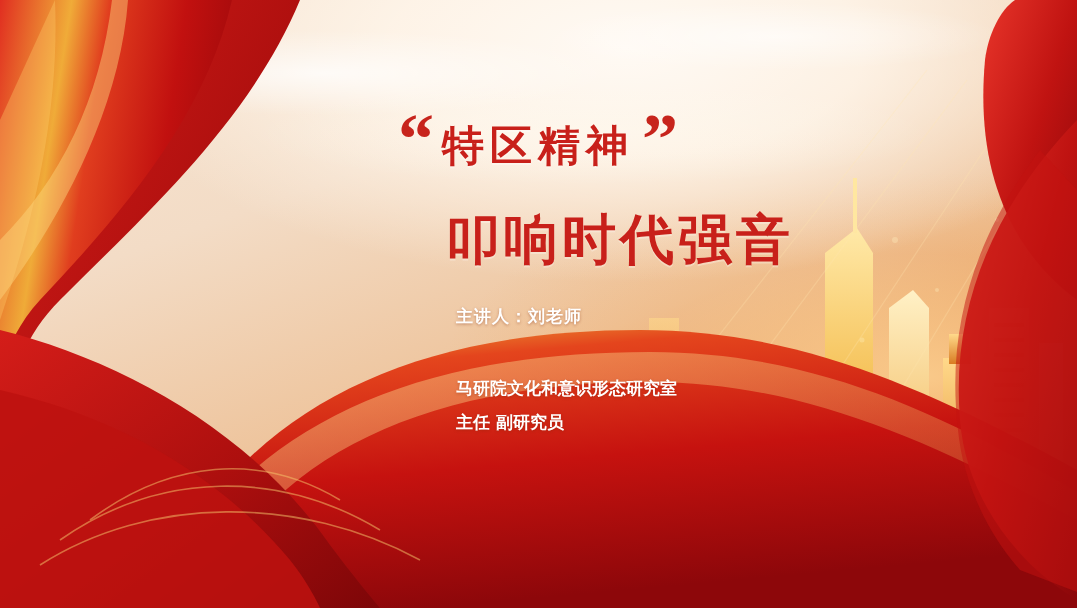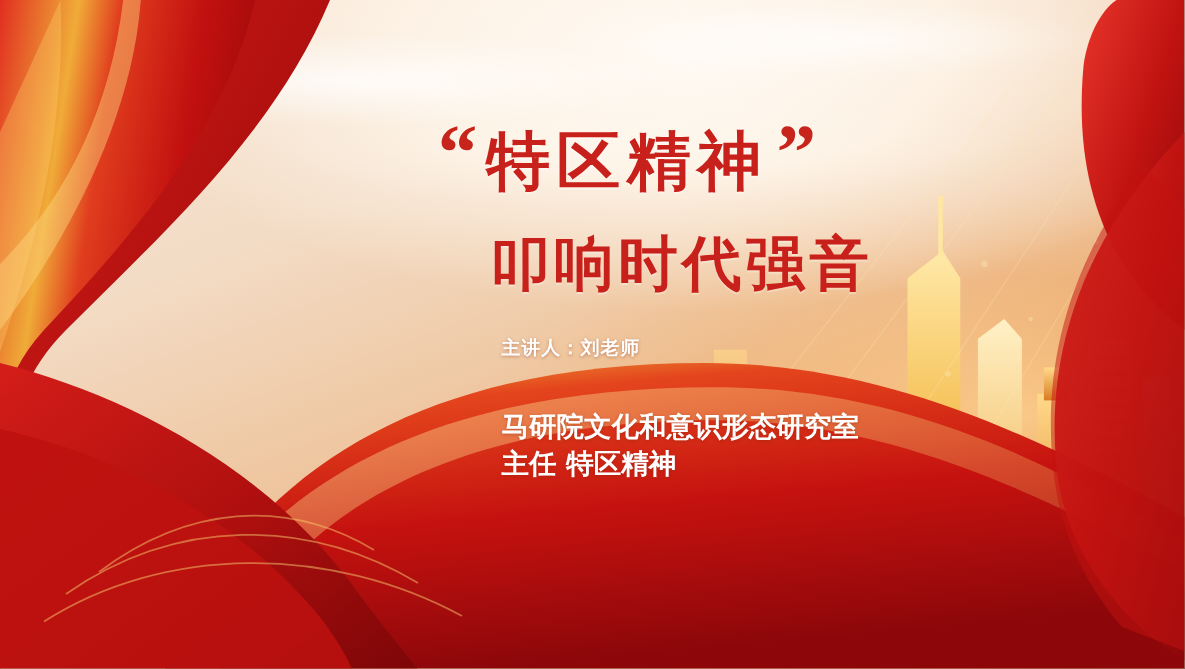--- a/index.html
+++ b/index.html
@@ -87,21 +87,21 @@
     font-size: 72px;
     line-height: 62px;
     color: #c7241c;
     font-weight: 700;
   }
   .quote.close {
     align-self: flex-start;
   }
   .title-main {
     font-family: "DejaVu Sans", "Liberation Sans", sans-serif;
-    font-size: 58px;
+    font-size: 42px;
     font-weight: 900;
     letter-spacing: 6px;
     color: #c8201a;
     line-height: 76px;
     text-shadow: 0 2px 0 rgba(255,255,255,0.35);
   }
   .title-sub {
     position: absolute;
     left: 446px;
     top: 204px;
@@ -122,21 +122,21 @@
     font-weight: 900;
     letter-spacing: 1px;
     color: #ffffff;
     text-shadow: 0 1px 3px rgba(130,40,10,0.45);
   }
   .affil {
     position: absolute;
     left: 456px;
     top: 371px;
     font-family: "DejaVu Sans", "Liberation Sans", sans-serif;
-    font-size: 25px;
+    font-size: 17px;
     font-weight: 700;
     line-height: 34px;
     color: #ffffff;
     text-shadow: 0 1px 3px rgba(130,40,10,0.4);
     white-space: pre-line;
   }
 </style>
 </head>
 <body>
 
@@ -278,16 +278,16 @@
     <div class="title-row">
       <span class="quote open">“</span>
       <span class="title-main">特区精神</span>
       <span class="quote close">”</span>
     </div>
 
     <div class="title-sub">叩响时代强音</div>
 
     <div class="speaker">主讲人：刘老师</div>
 
-    <div class="affil"><span>马研院文化和意识形态研究室</span><br><span>主任 特区精神</span></div>
+    <div class="affil"><span>马研院文化和意识形态研究室</span><br><span>主任 副研究员</span></div>
 
   </div>
 </div>
 
 </body></html>

